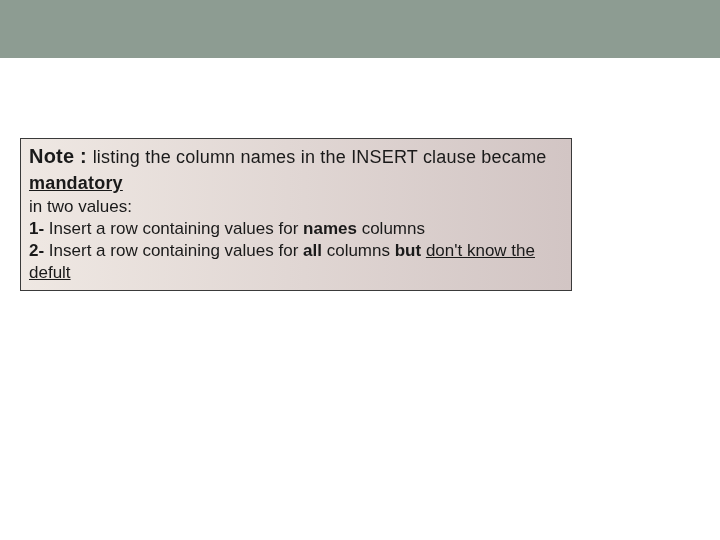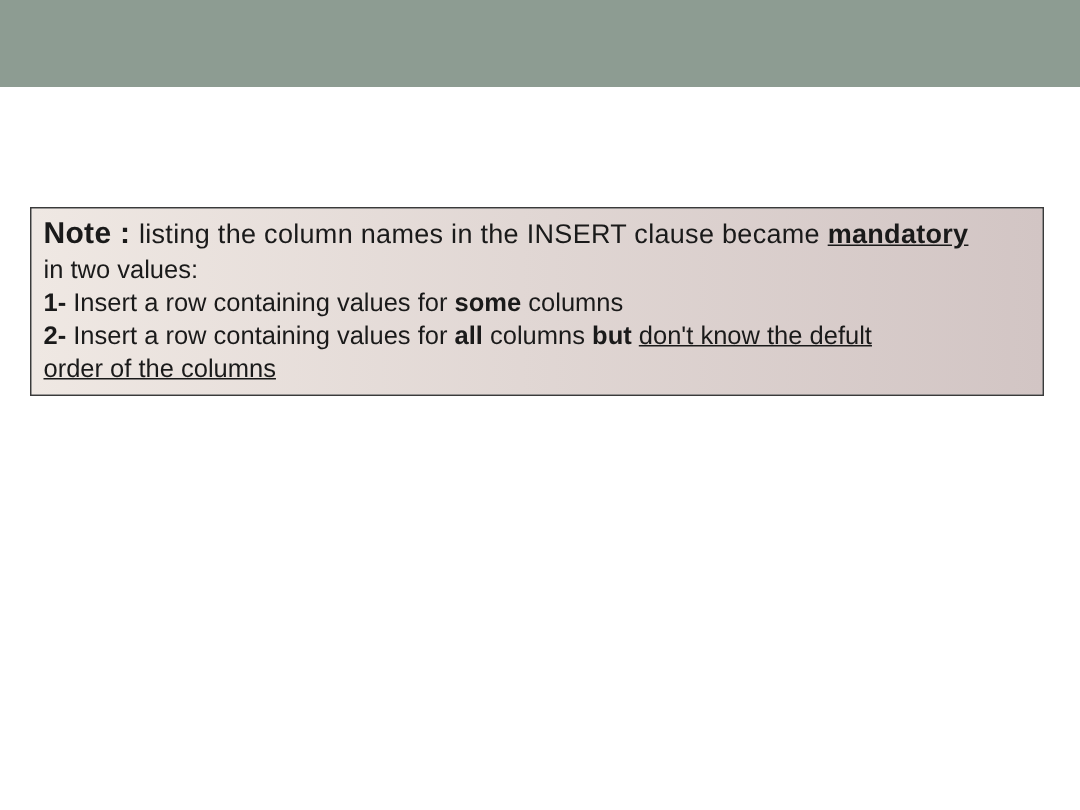--- a/index.html
+++ b/index.html
@@ -15,21 +15,21 @@
   .header-bar {
     width: 720px;
     height: 58px;
     background: #8d9c92;
   }
 
   .note-box {
     position: absolute;
     top: 138px;
     left: 20px;
-    width: 676px;
+    width: 552px;
     border: 1px solid #3a3a3a;
     background: linear-gradient(to right, #efe8e3, #d2c5c4);
     padding: 4px 24px 6px 8px;
     box-sizing: border-box;
     color: #1a1a1a;
   }
 
   .note-line1 {
     font-size: 18px;
     line-height: 26px;
@@ -55,17 +55,16 @@
 <body>
 
 <div class="header-bar"></div>
 
 <div class="note-box">
   <div class="note-line1">
     <span class="note-label">Note : </span><span>listing the column names in the INSERT clause became </span><span class="mandatory">mandatory</span>
   </div>
   <div class="note-rest">
     <span>in two values:</span><br>
-    <span class="b">1-</span><span> Insert a row containing values for </span><span class="b">some</span><span> columns</span><br>
+    <span class="b">1-</span><span> Insert a row containing values for </span><span class="b">names</span><span> columns</span><br>
     <span class="b">2-</span><span> Insert a row containing values for </span><span class="b">all</span><span> columns </span><span class="b">but</span><span> </span><span class="u">don't know the defult</span><br>
-    <span class="u">order of the columns</span>
   </div>
 </div>
 
 </body></html>

